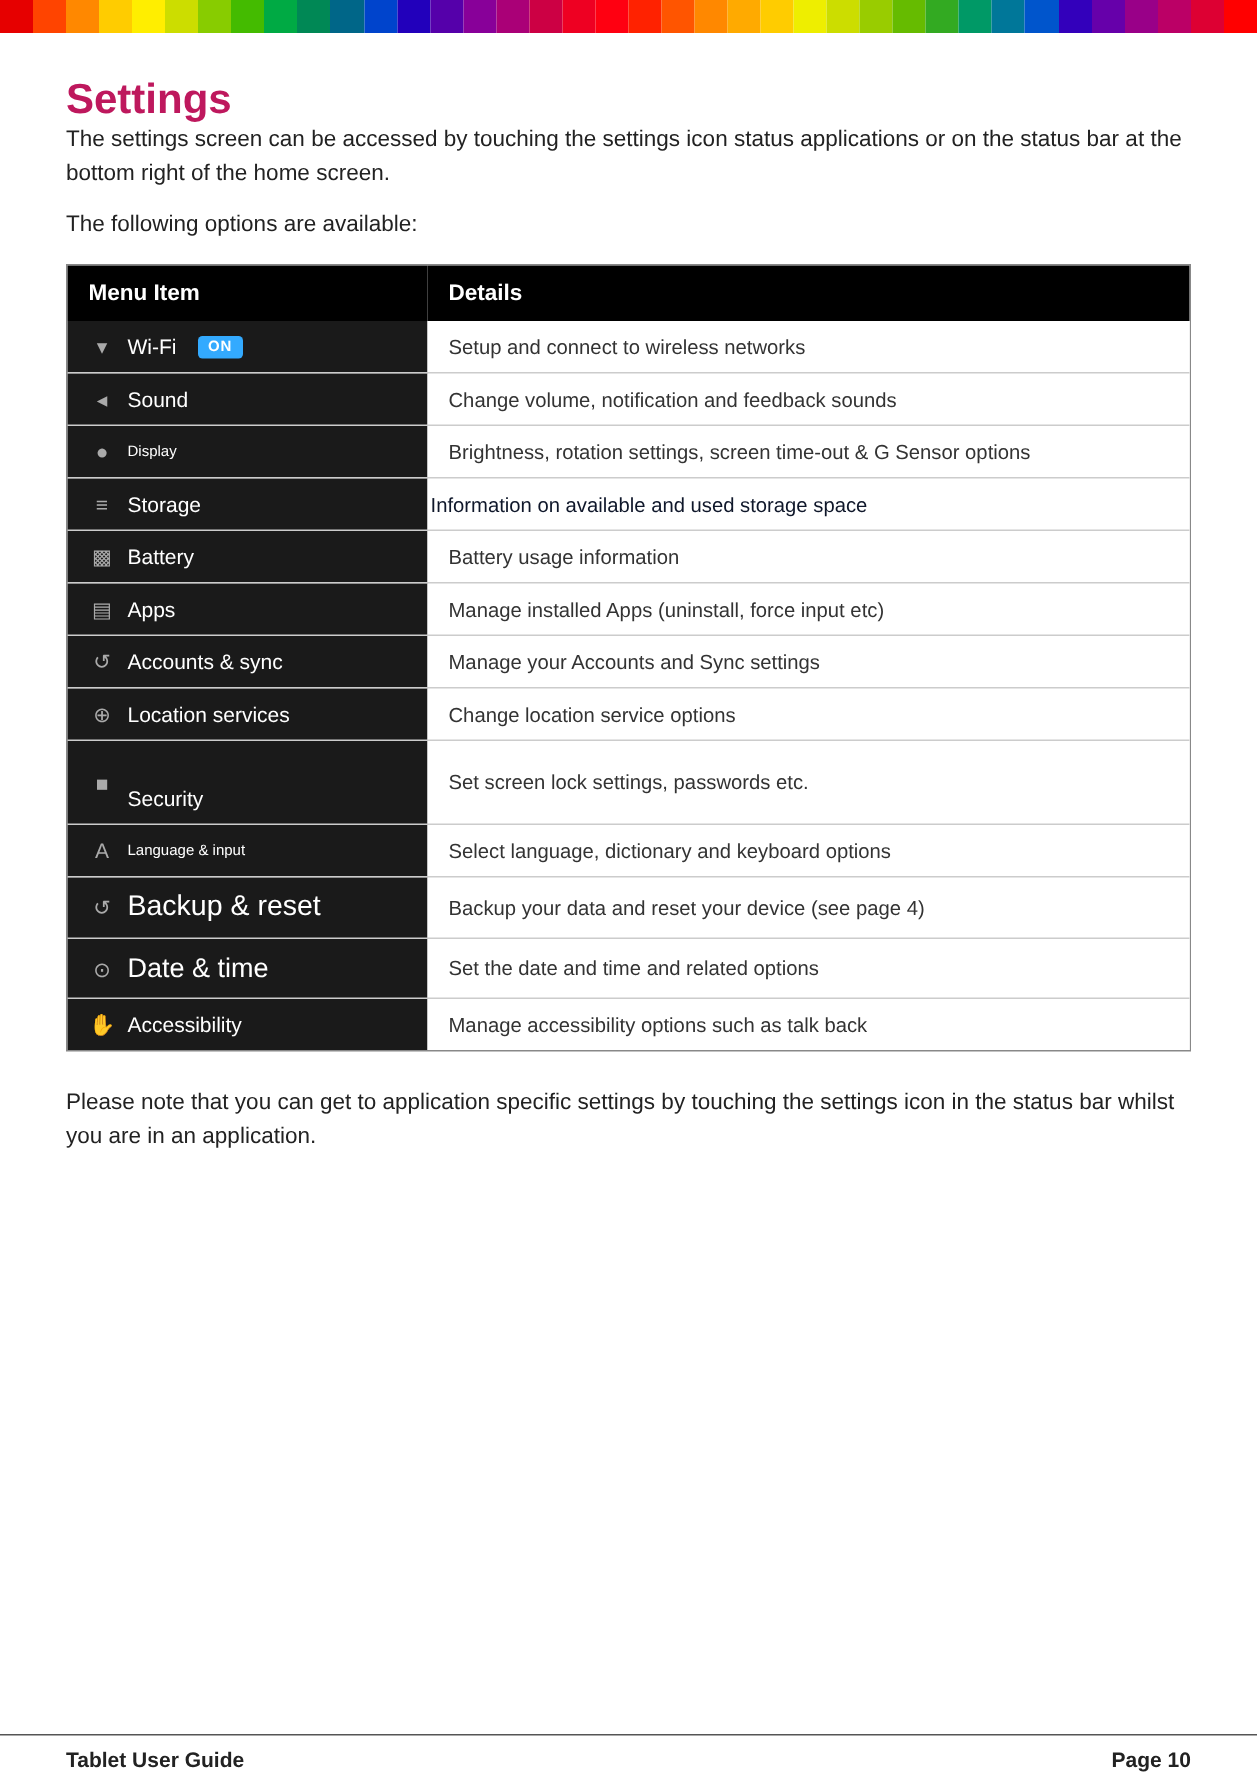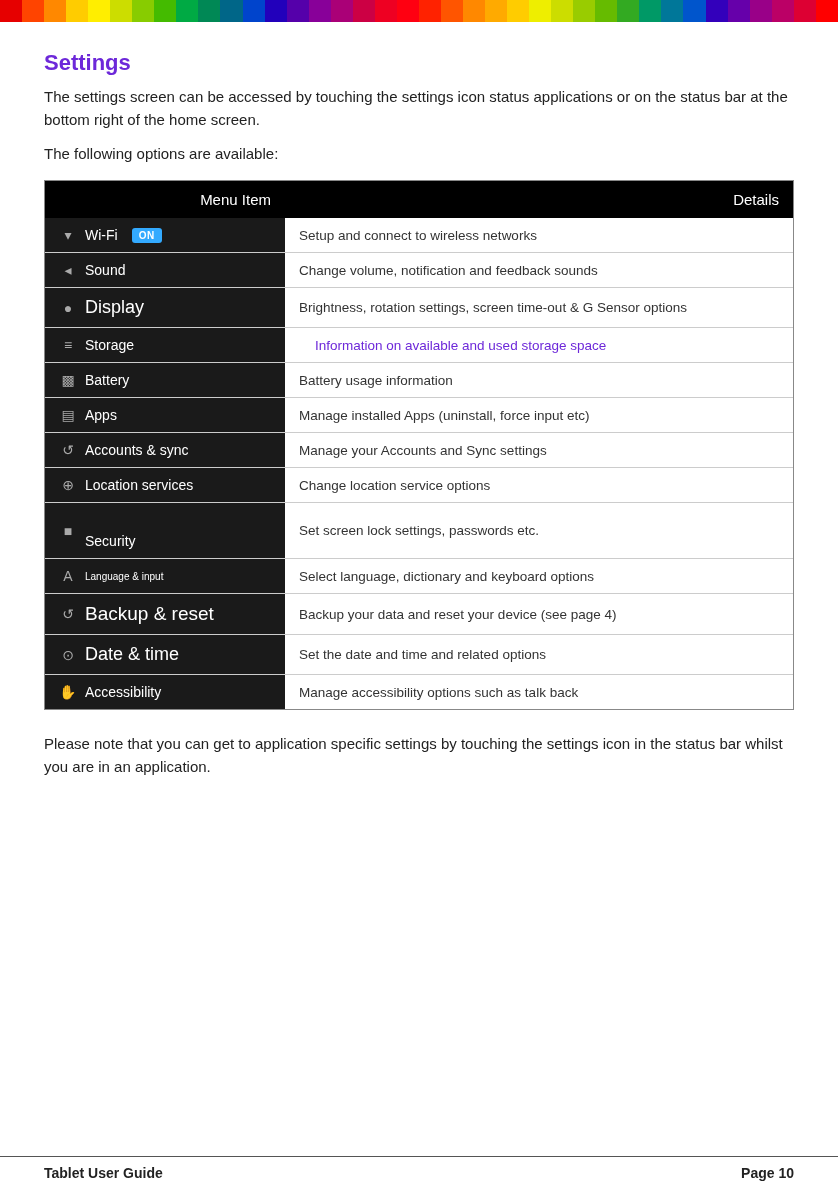--- a/index.html
+++ b/index.html
@@ -23,24 +23,23 @@
       flex: 1;
       height: 100%;
     }
 
     
     .content {
       padding: 28px 44px 40px 44px;
     }
 
     h1.page-title {
-      font-size: 22px;
-      font-weight: bold;
-      color: #6d28d9;
-      margin-bottom: 10px;
+      font-size: 28px;
+      font-weight: bold;
+      color: #be185d;
     }
 
     .intro-text {
       font-size: 15px;
       line-height: 1.5;
       margin-bottom: 14px;
       color: #222;
     }
 
     .options-text {
@@ -67,22 +66,22 @@
     }
 
     table.settings-table thead tr {
       background: #000;
       color: #fff;
     }
 
     table.settings-table thead th {
       padding: 10px 14px;
       font-size: 15px;
-      font-weight: normal;
-      text-align: right;
+      font-weight: bold;
+      text-align: left;
     }
 
     table.settings-table thead th:first-child {
       width: 240px;
     }
 
     table.settings-table tbody tr {
       border-bottom: 1px solid #ccc;
     }
 
@@ -238,33 +237,33 @@
                 <span class="menu-icon" style="color: rgb(170, 170, 170); font-size: 14px; width: 18px; text-align: center; display: inline-block;">◂</span>
                 <span style="font-size: 14px;">Sound</span>
               </div>
             </td>
             <td class="details-cell" style="padding: 9px 14px; font-size: 13.5px; color: rgb(51, 51, 51);">Change volume, notification and feedback sounds</td>
           </tr>
           <tr>
             <td style="background: rgb(26, 26, 26); color: rgb(255, 255, 255); padding: 9px 14px; white-space: nowrap;">
               <div class="menu-item-inner">
                 <span class="menu-icon" style="color: rgb(170, 170, 170); font-size: 14px; width: 18px; text-align: center; display: inline-block;">●</span>
-                <span style="font-size: 18px;">Display</span>
+                <span style="font-size: 10px;">Display</span>
               </div>
             </td>
             <td class="details-cell" style="padding: 9px 14px; font-size: 13.5px; color: rgb(51, 51, 51);">Brightness, rotation settings, screen time-out &amp; G Sensor options</td>
           </tr>
           <tr>
             <td style="background: rgb(26, 26, 26); color: rgb(255, 255, 255); padding: 9px 14px; white-space: nowrap;">
               <div class="menu-item-inner">
                 <span class="menu-icon" style="color: rgb(170, 170, 170); font-size: 14px; width: 18px; text-align: center; display: inline-block;">≡</span>
                 <span style="font-size: 14px;">Storage</span>
               </div>
             </td>
-            <td class="details-cell" style="padding: 9px 30px; font-size: 13.5px; color: #6d28d9;">Information on available and used storage space</td>
+            <td class="details-cell" style="padding: 9px 2px; font-size: 13.5px; color: #0f172a;">Information on available and used storage space</td>
           </tr>
           <tr>
             <td style="background: rgb(26, 26, 26); color: rgb(255, 255, 255); padding: 9px 14px; white-space: nowrap;">
               <div class="menu-item-inner">
                 <span class="menu-icon" style="color: rgb(170, 170, 170); font-size: 14px; width: 18px; text-align: center; display: inline-block;">▩</span>
                 <span style="font-size: 14px;">Battery</span>
               </div>
             </td>
             <td class="details-cell" style="padding: 9px 14px; font-size: 13.5px; color: rgb(51, 51, 51);">Battery usage information</td>
           </tr>

